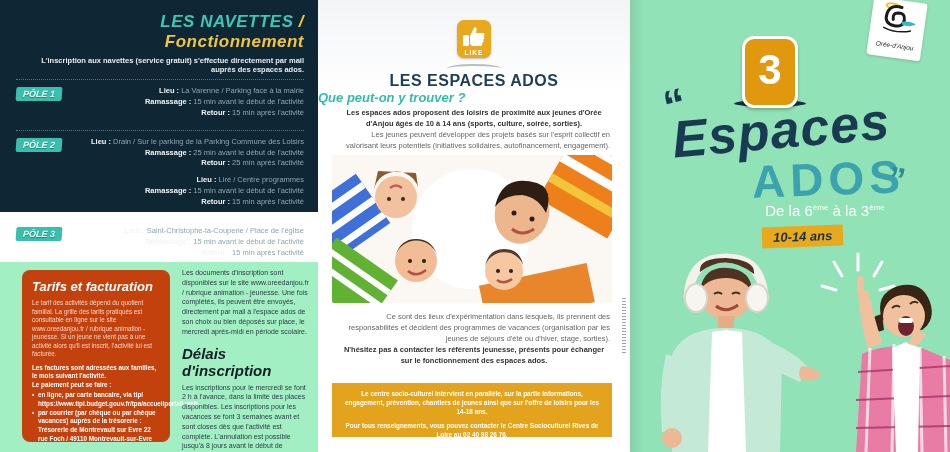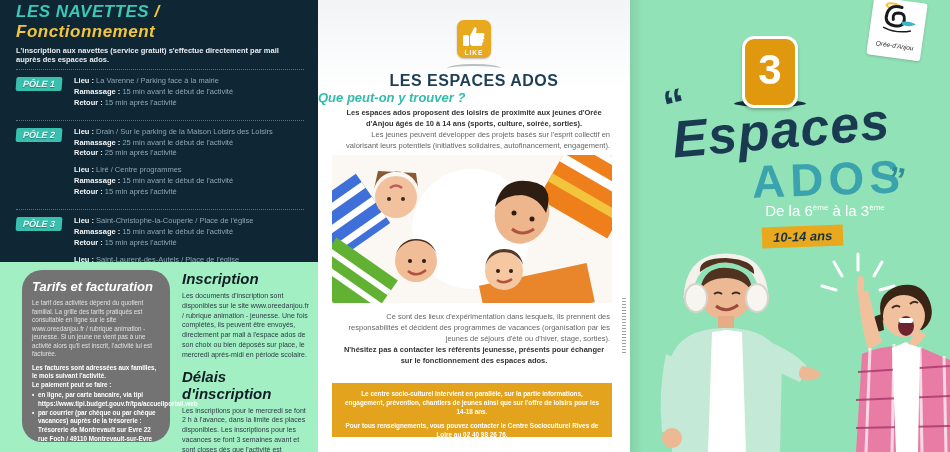--- a/index.html
+++ b/index.html
@@ -1,36 +1,36 @@
 <!DOCTYPE html>
 <html><head>
 <meta charset="utf-8">
 <style>
   html,body{margin:0;padding:0;}
   body{width:950px;height:452px;overflow:hidden;font-family:"Liberation Sans",sans-serif;background:#fff;}
   .page{position:relative;width:950px;height:452px;background:#fff;}
 
   
   .left-panel{position:absolute;left:0;top:0;width:318px;height:452px;}
-  .left-top{position:absolute;left:0;top:0;width:318px;height:262px;background:#0f2635;color:#f2f5f6;box-sizing:border-box;padding:0 14px 0 16px;}
+  .left-top{position:absolute;left:0;top:0;width:318px;height:212px;background:#0f2635;color:#f2f5f6;box-sizing:border-box;padding:10px 14px 0 16px;text-align:right;}
   .lp-title{font-size:17px;font-weight:bold;font-style:italic;letter-spacing:.5px;margin:2px 0 4px 0;}
   .lp-title .t1{color:#3cc7b7;}
   .lp-title .t2{color:#f2c53d;}
   .lp-intro{font-size:7.5px;color:#e8edf0;font-weight:bold;margin-bottom:4px;}
   .dotline{border-top:1px dotted rgba(255,255,255,.35);margin:5px 0 6px 0;}
   .pole{display:flex;align-items:flex-start;margin-bottom:2px;}
   .pole-badge{flex:0 0 auto;background:#38bfae;color:#eafffb;font-weight:bold;font-style:italic;font-size:9px;padding:2px 7px;border-radius:2px;transform:skewX(-4deg);margin-right:12px;margin-top:1px;text-shadow:0 1px 1px rgba(0,0,0,.35);}
   .stops{flex:1;}
   .stop{margin-bottom:6px;}
   .stop-line{font-size:7.5px;line-height:1.45;color:#8ea7b2;}
   .stop-line b{color:#f2f5f6;}
   .lp-note{font-size:7.6px;font-weight:bold;color:#3cc7b7;line-height:1.5;margin-top:6px;}
 
   .left-bottom{position:absolute;left:0;top:262px;width:318px;height:190px;background:#a2efc4;}
-  .tarifs-card{position:absolute;left:22px;top:8px;width:148px;height:172px;background:#737373;border-radius:20px;box-sizing:border-box;padding:9px 10px;color:#fff;}
+  .tarifs-card{position:absolute;left:22px;top:8px;width:148px;height:172px;background:#c2410c;border-radius:8px;box-sizing:border-box;padding:9px 10px;color:#fff;}
   .tarifs-title{font-size:13px;font-weight:bold;font-style:italic;margin-bottom:5px;}
   .tarifs-p1{font-size:6.3px;line-height:1.35;color:rgba(255,255,255,.78);margin-bottom:5px;}
   .tarifs-p2{font-size:6.3px;line-height:1.4;font-weight:bold;}
   .tarifs-p2 .bullets{margin:1px 0 0 0;padding:0;list-style:none;}
   .tarifs-p2 .bullets li{padding-left:6px;position:relative;}
   .tarifs-p2 .bullets li:before{content:"•";position:absolute;left:0;}
   .tarifs-foot{font-size:6.3px;font-weight:bold;margin-top:7px;}
   .insc-col{position:absolute;left:182px;top:6px;width:128px;color:#22333c;}
   .insc-title{font-size:15px;font-weight:bold;font-style:italic;color:#101d24;margin:2px 0 4px 0;}
   .insc-body{font-size:7px;line-height:1.4;color:#2b3a43;margin-bottom:8px;}
@@ -89,21 +89,21 @@
             <div class="stop-line"><b>Retour :</b> <span>15 min après l'activité</span></div>
           </div>
         </div>
       </div>
       <div class="dotline"></div>
 
       <div class="pole">
         <span class="pole-badge">PÔLE 2</span>
         <div class="stops">
           <div class="stop">
-            <div class="stop-line"><b>Lieu :</b> <span>Drain / Sur le parking de la Maison Loisirs des Loisirs</span></div>
+            <div class="stop-line"><b>Lieu :</b> <span>Drain / Sur le parking de la Parking Commune des Loisirs</span></div>
             <div class="stop-line"><b>Ramassage :</b> <span>25 min avant le début de l'activité</span></div>
             <div class="stop-line"><b>Retour :</b> <span>25 min après l'activité</span></div>
           </div>
           <div class="stop">
             <div class="stop-line"><b>Lieu :</b> <span>Liré / Centre programmes</span></div>
             <div class="stop-line"><b>Ramassage :</b> <span>15 min avant le début de l'activité</span></div>
             <div class="stop-line"><b>Retour :</b> <span>15 min après l'activité</span></div>
           </div>
         </div>
       </div>
@@ -144,21 +144,20 @@
           <div>Les factures sont adressées aux familles, le mois suivant l'activité.</div>
           <div>Le paiement peut se faire :</div>
           <ul class="bullets">
             <li>en ligne, par carte bancaire, via tipi https://www.tipi.budget.gouv.fr/tpa/accueilportail.web</li>
             <li>par courrier (par chèque ou par chèque vacances) auprès de la trésorerie : Trésorerie de Montrevault sur Evre 22 rue Foch / 49110 Montrevault-sur-Evre</li>
           </ul>
         </div>
         <div class="tarifs-foot">Une adhésion annuelle d'1€ sera demandée au jeune.</div>
       </div>
       <div class="insc-col">
-        <div class="insc-title">Inscription</div>
         <div class="insc-body">Les documents d'inscription sont disponibles sur le site www.oreedanjou.fr / rubrique animation - jeunesse. Une fois complétés, ils peuvent être envoyés, directement par mail à l'espace ados de son choix ou bien déposés sur place, le mercredi après-midi en période scolaire.</div>
         <div class="insc-title">Délais d'inscription</div>
         <div class="insc-body">Les inscriptions pour le mercredi se font 2 h à l'avance, dans la limite des places disponibles. Les inscriptions pour les vacances se font 3 semaines avant et sont closes dès que l'activité est complète. L'annulation est possible jusqu'à 8 jours avant le début de l'activité.</div>
       </div>
     </div>
   </div>
 
   <div class="middle-panel">
     <div class="mid-inner">
       <div class="like-wrap">

